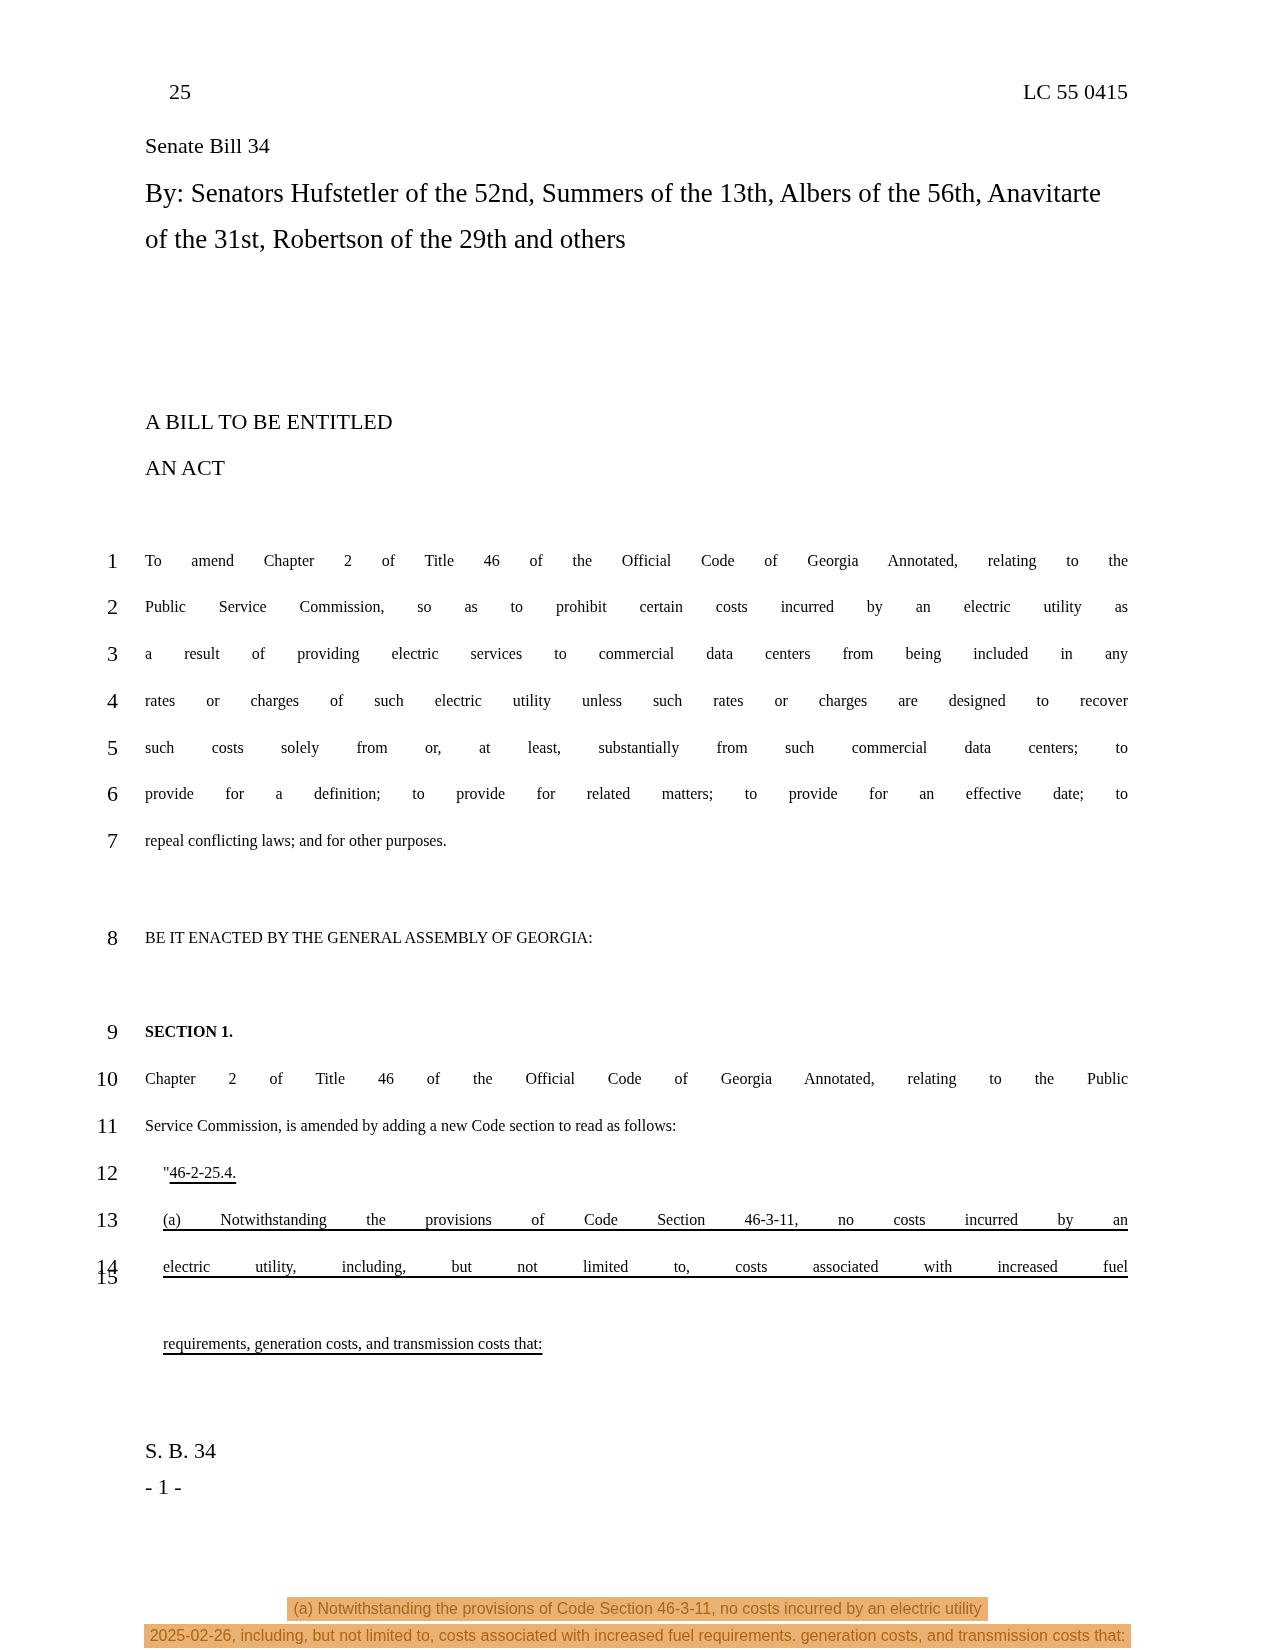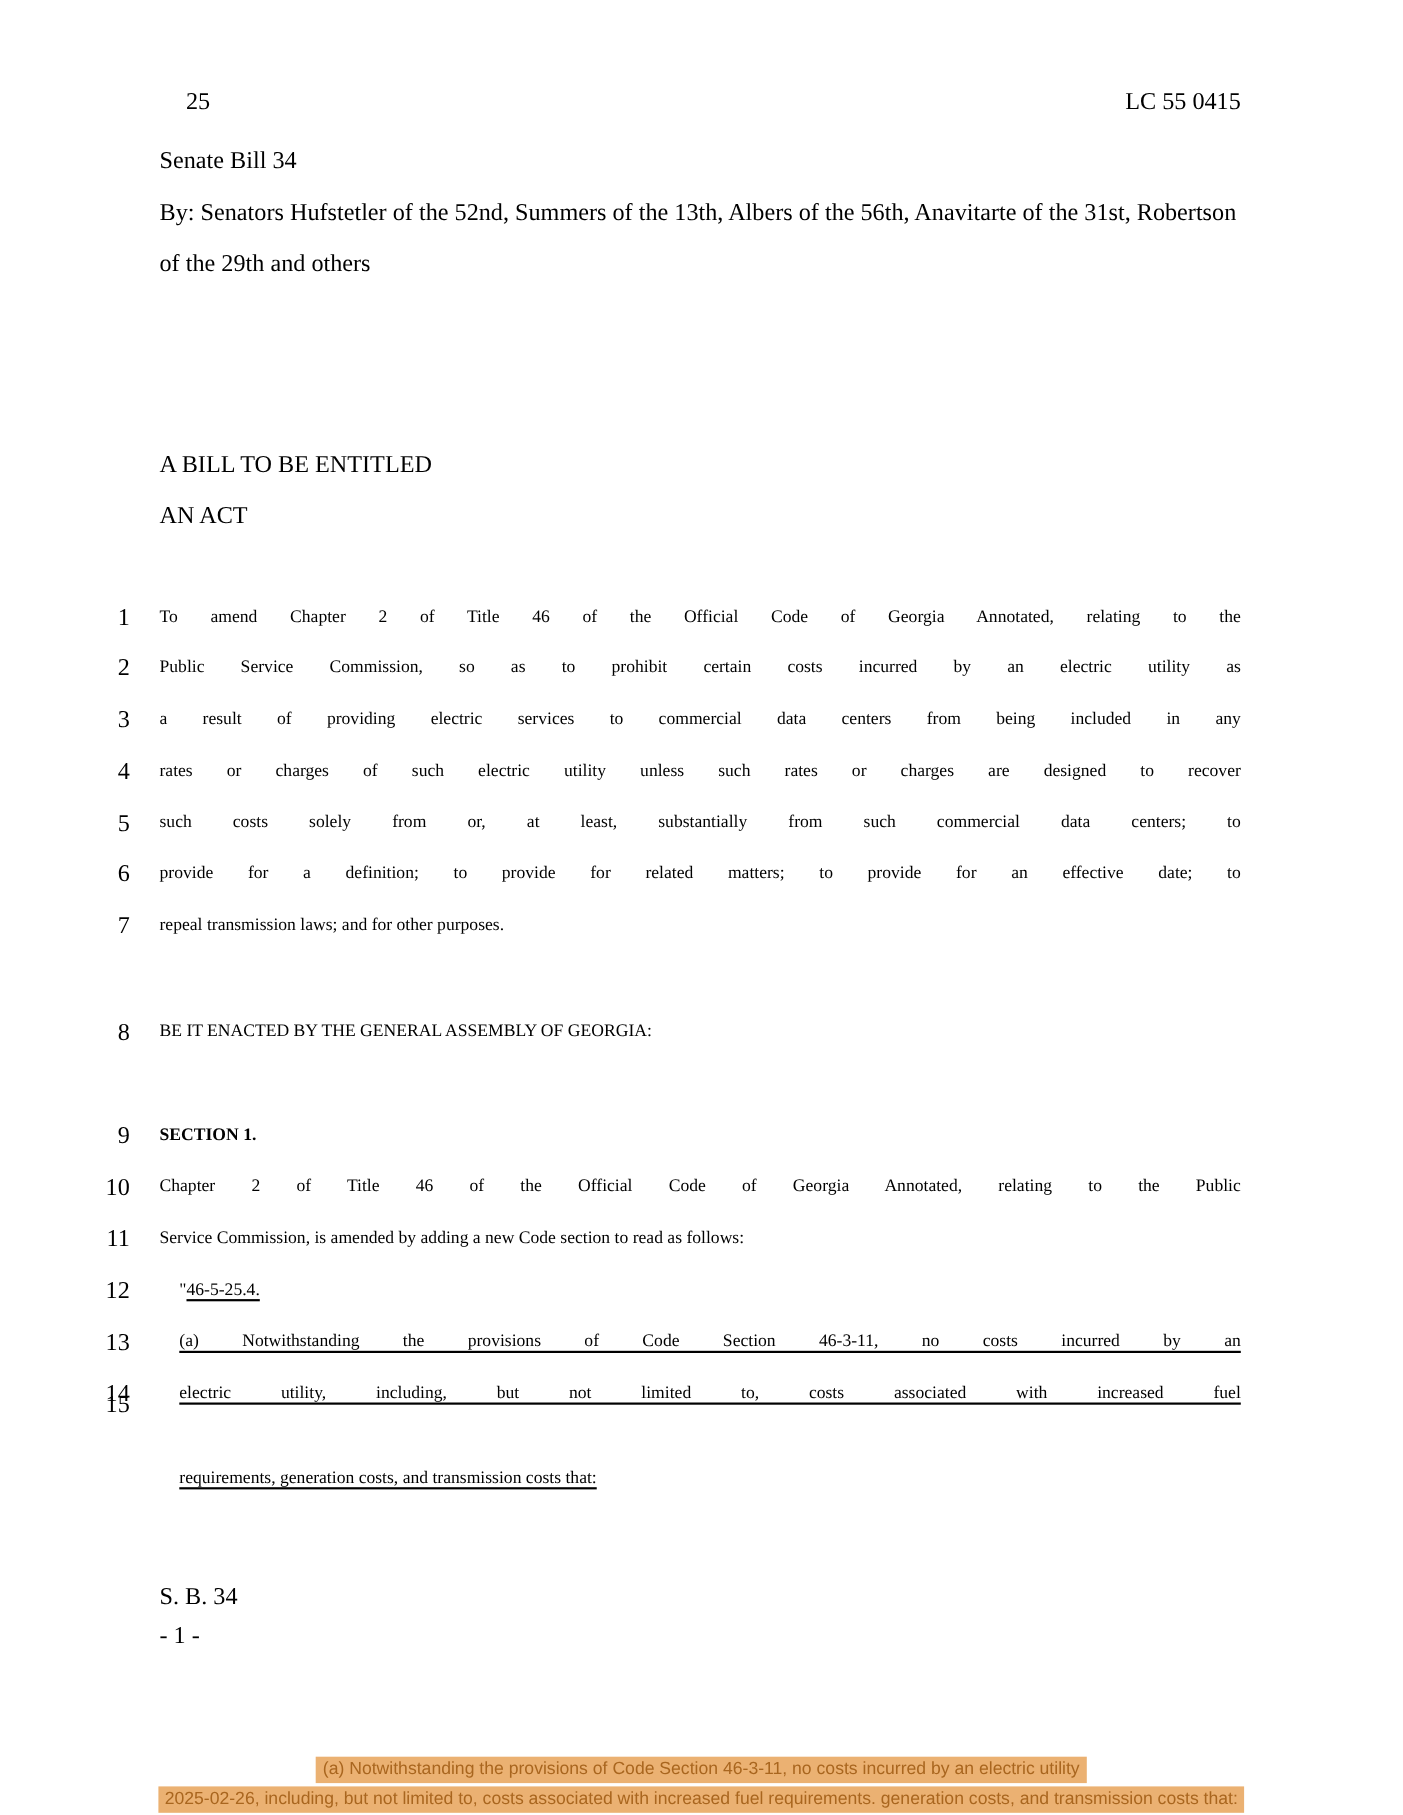--- a/index.html
+++ b/index.html
@@ -51,21 +51,21 @@
   .bold { font-weight: bold; }
   .u {
     text-decoration: underline;
     text-decoration-thickness: 1.5px;
     text-underline-offset: 4px;
   }
   .byline {
     position: absolute;
     left: 145px;
     width: 983px;
-    font-size: 22px;
+    font-size: 27px;
     line-height: 46px;
   }
   .overlay-line {
     position: absolute;
     left: 0;
     width: 1275px;
     text-align: center;
     font-family: "Liberation Sans", sans-serif;
     font-size: 16px;
     line-height: 24px;
@@ -108,41 +108,41 @@
 <div>
   <span class="line-num" style="top:733px;">5</span>
   <div class="line-text justify" style="top:733px;">such costs solely from or, at least, substantially from such commercial data centers; to</div>
 </div>
 <div>
   <span class="line-num" style="top:779px;">6</span>
   <div class="line-text justify" style="top:779px;">provide for a definition; to provide for related matters; to provide for an effective date; to</div>
 </div>
 <div>
   <span class="line-num" style="top:826px;">7</span>
-  <div class="line-text" style="top:826px;">repeal transmission laws; and for other purposes.</div>
+  <div class="line-text" style="top:826px;">repeal conflicting laws; and for other purposes.</div>
 </div>
 <div>
   <span class="line-num" style="top:923px;">8</span>
   <div class="line-text center" style="top:923px;">BE IT ENACTED BY THE GENERAL ASSEMBLY OF GEORGIA:</div>
 </div>
 <div>
   <span class="line-num" style="top:1017px;">9</span>
   <div class="line-text center bold" style="top:1017px;">SECTION 1.</div>
 </div>
 <div>
   <span class="line-num" style="top:1064px;">10</span>
   <div class="line-text justify" style="top:1064px;">Chapter 2 of Title 46 of the Official Code of Georgia Annotated, relating to the Public</div>
 </div>
 <div>
   <span class="line-num" style="top:1111px;">11</span>
   <div class="line-text" style="top:1111px;">Service Commission, is amended by adding a new Code section to read as follows:</div>
 </div>
 <div>
   <span class="line-num" style="top:1158px;">12</span>
-  <div class="line-text indent" style="top:1158px;"><span>"</span><span class="u">46-5-25.4.</span></div>
+  <div class="line-text indent" style="top:1158px;"><span>"</span><span class="u">46-2-25.4.</span></div>
 </div>
 <div>
   <span class="line-num" style="top:1205px;">13</span>
   <div class="line-text indent justify" style="top:1205px;"><span class="u">(a)  Notwithstanding the provisions of Code Section 46-3-11, no costs incurred by an</span></div>
 </div>
 <div>
   <span class="line-num" style="top:1252px;">14</span>
   <div class="line-text indent justify" style="top:1252px;"><span class="u">electric utility, including, but not limited to, costs associated with increased fuel</span></div>
 </div>
 <div>

